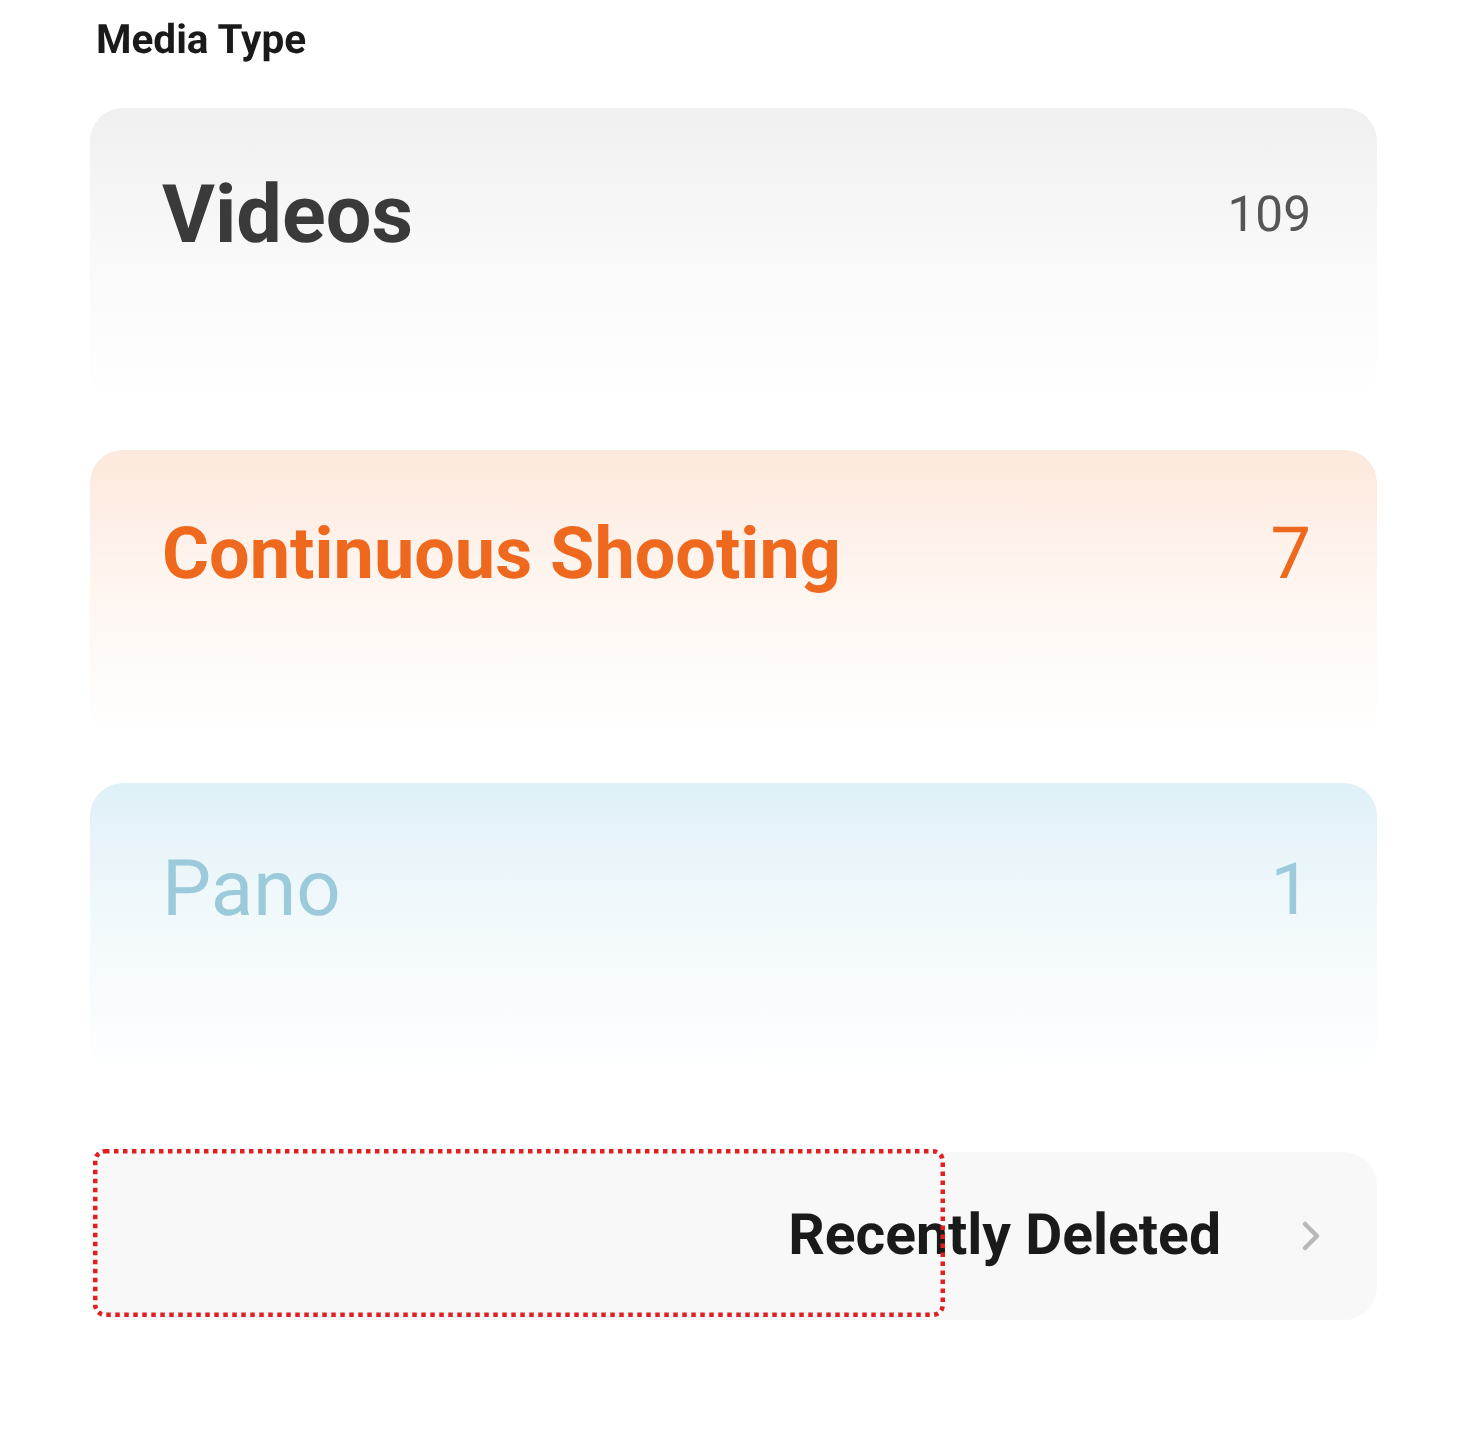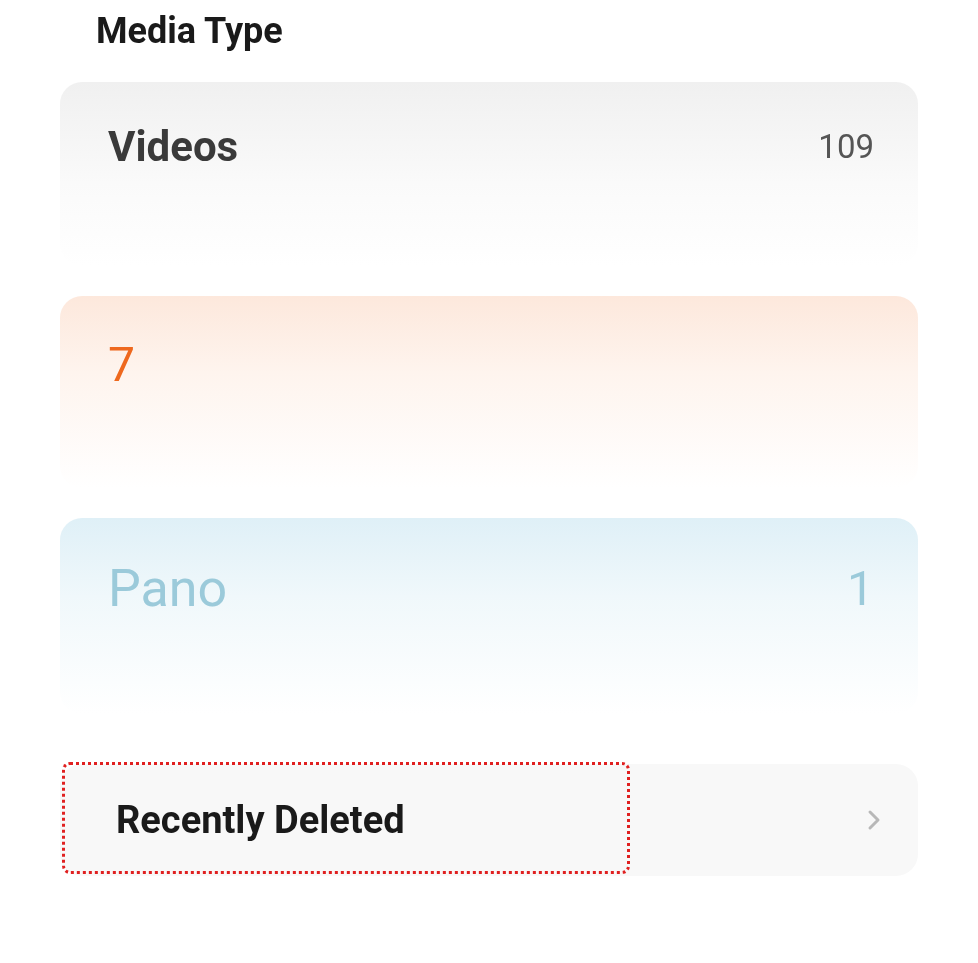--- a/index.html
+++ b/index.html
@@ -9,43 +9,42 @@
     }
     body {
       font-family: -apple-system, BlinkMacSystemFont, 'Segoe UI', Roboto, Helvetica, Arial, sans-serif;
       background: #ffffff;
       width: 978px;
       height: 963px;
       padding: 0;
     }
     .header {
       padding: 10px 0 0 64px;
-      font-size: 36px;
+      font-size: 27px;
       font-weight: 700;
       color: #1a1a1a;
-      margin-left: 32px;
     }
     .list-container {
       padding: 30px 60px 0 60px;
     }
     .media-card {
       display: flex;
       justify-content: space-between;
       align-items: center;
       padding: 40px 44px 95px 48px;
       border-radius: 22px;
       margin-bottom: 30px;
       cursor: pointer;
     }
     .card-videos {
       background: linear-gradient(180deg, #f0f0f0 0%, #fafafa 55%, #ffffff 100%);
     }
     .card-videos .card-label {
       color: #3a3a3a;
-      font-size: 42px;
+      font-size: 54px;
       font-weight: 700;
     }
     .card-videos .card-count {
       color: #555555;
       font-size: 33px;
       font-weight: 400;
     }
     .card-continuous {
       background: linear-gradient(180deg, #fde8dc 0%, #fef4ee 40%, #ffffff 100%);
     }
@@ -71,27 +70,28 @@
       color: #9bcada;
       font-size: 48px;
       font-weight: 400;
     }
     .deleted-wrapper {
       margin-top: 50px;
       position: relative;
     }
     .deleted-card {
       display: flex;
-      justify-content: space-between;
+      justify-content: flex-end;
       align-items: center;
       padding: 34px 32px 34px 56px;
       border-radius: 22px;
       background: #f8f8f8;
       cursor: pointer;
       position: relative;
+      gap: 48px;
     }
     .deleted-label {
       color: #1a1a1a;
       font-size: 38px;
       font-weight: 700;
     }
     .chevron-right {
       width: 24px;
       height: 24px;
     }
@@ -119,20 +119,21 @@
 </div>
 
 <div class="list-container">
 
   <div class="media-card card-videos">
     <span class="card-label">Videos</span>
     <span class="card-count">109</span>
   </div>
 
   <div class="media-card card-continuous">
+    <span class="card-label">Continuous Shooting</span>
     <span class="card-count">7</span>
   </div>
 
   <div class="media-card card-pano">
     <span class="card-label">Pano</span>
     <span class="card-count">1</span>
   </div>
 
   <div class="deleted-wrapper">
     <div class="deleted-card">

